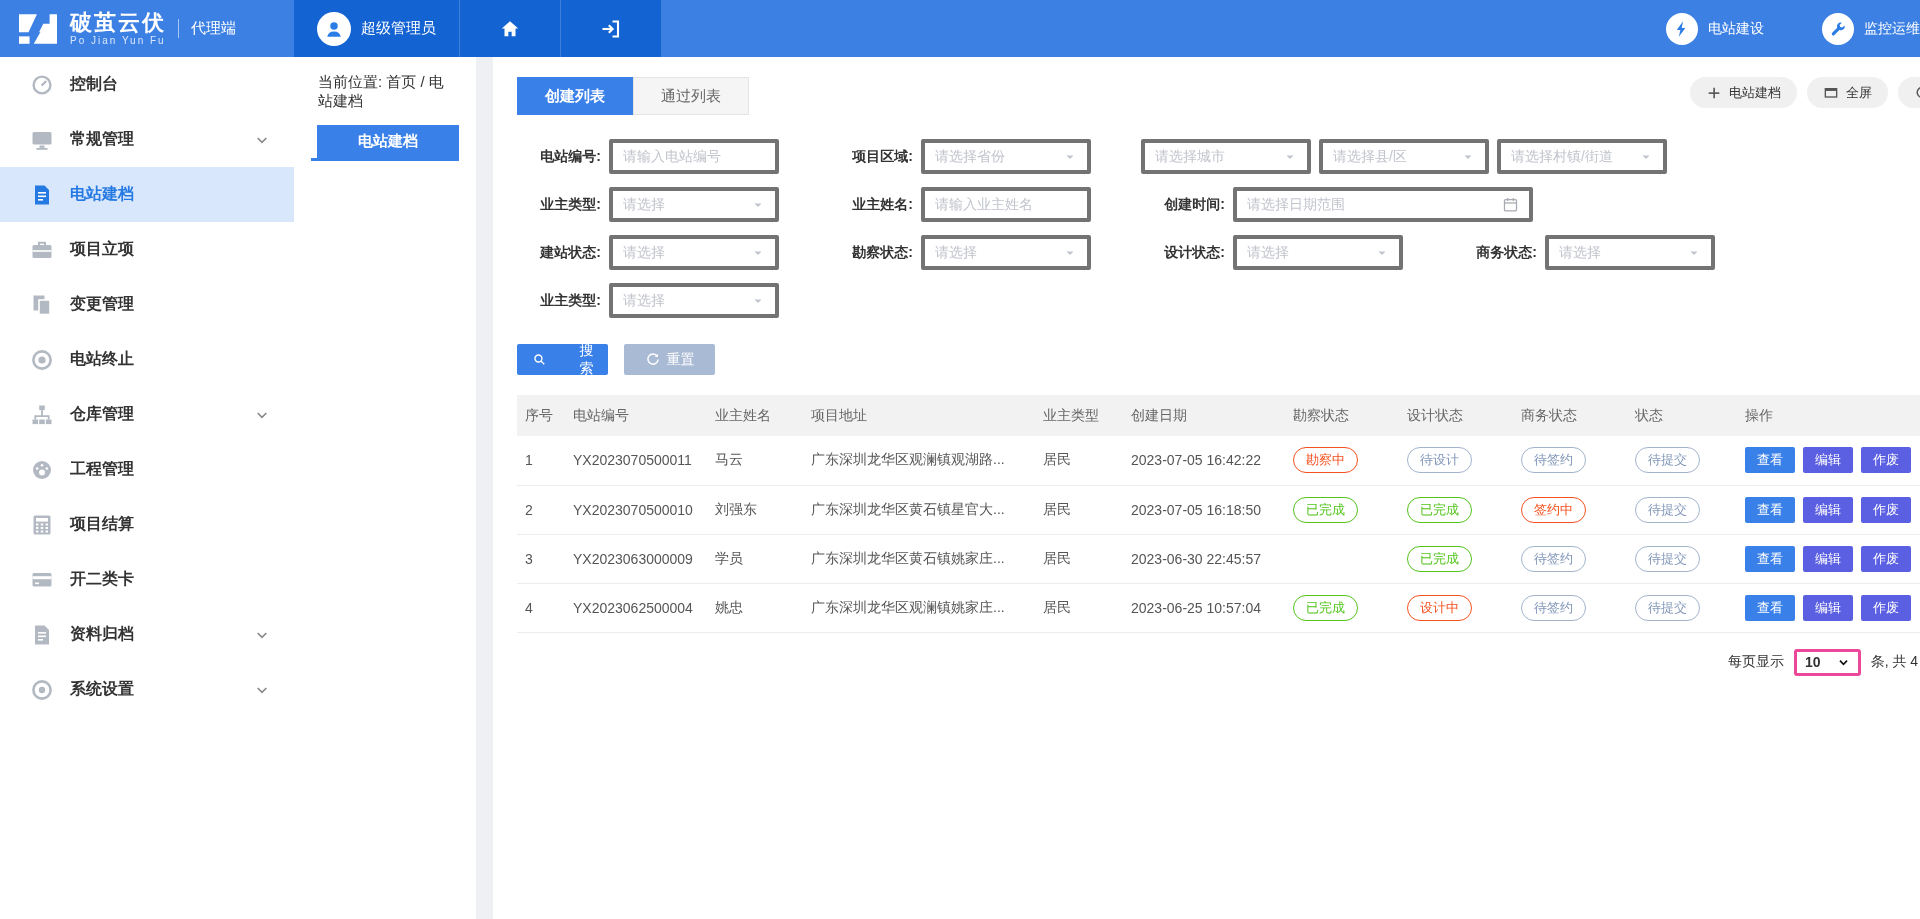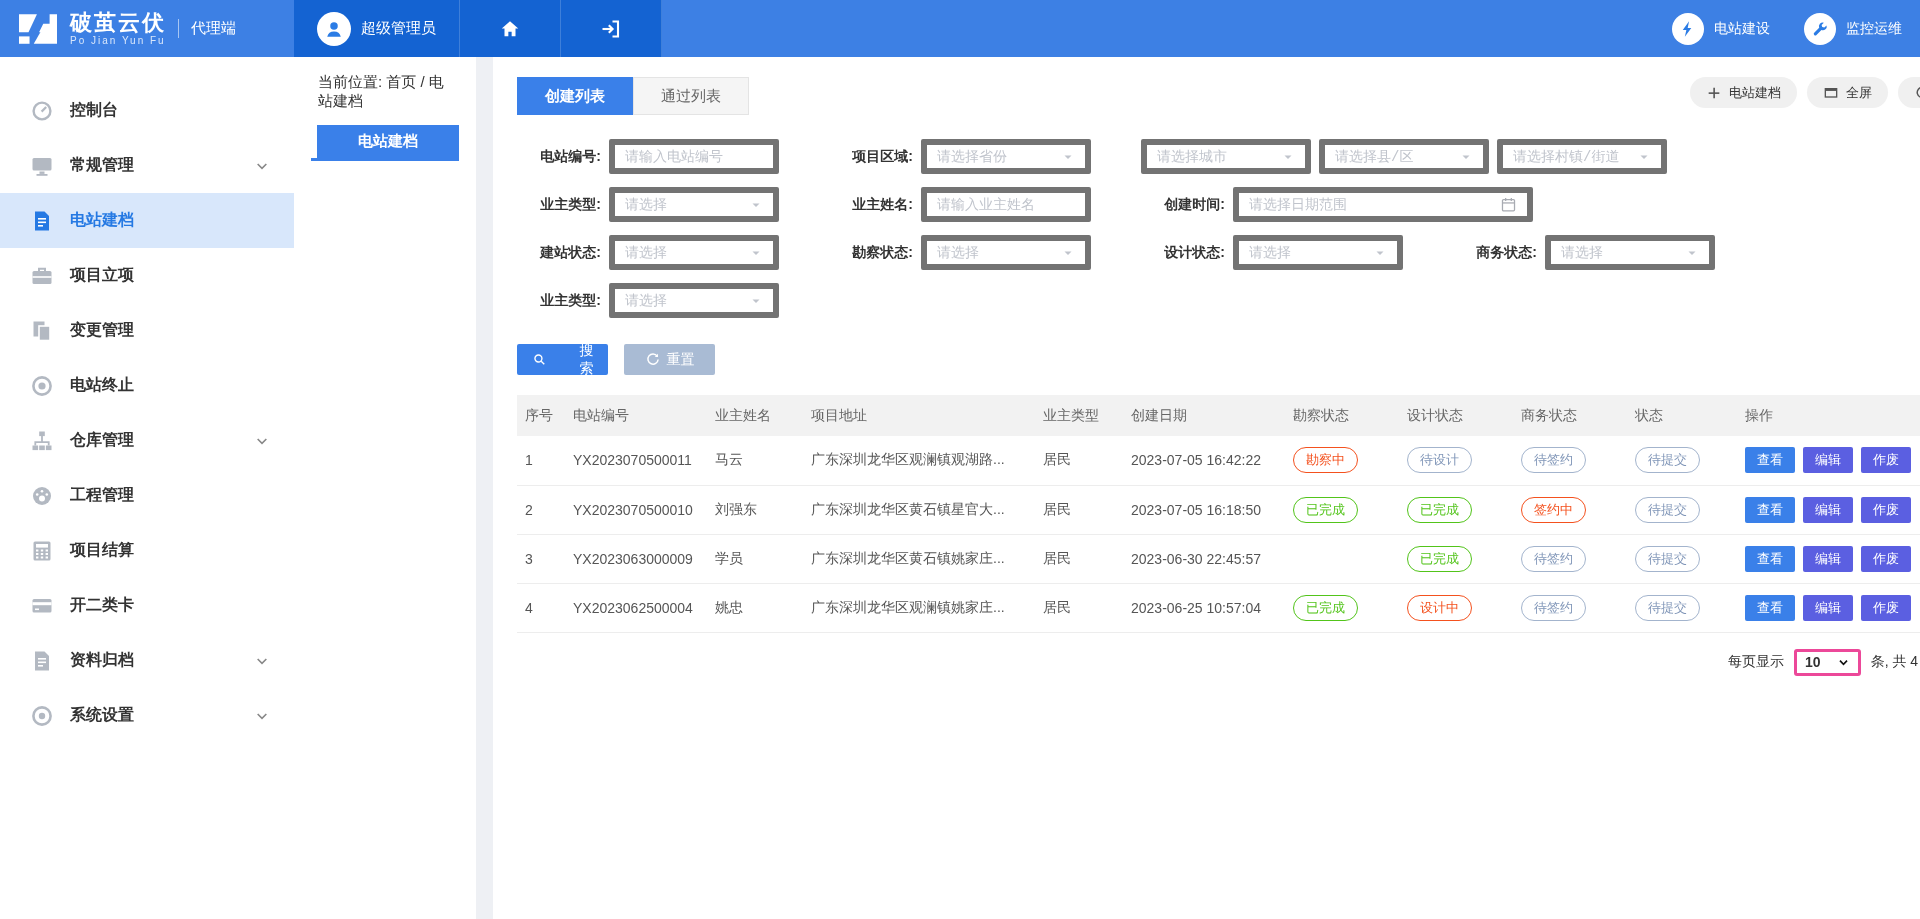--- a/index.html
+++ b/index.html
@@ -12,28 +12,28 @@
   .logo-mark { width:44px; height:38px; margin-right:10px; }
   .logo-txt .cn { color:#fff; font-size:22px; font-weight:700; letter-spacing:2px; line-height:24px; }
   .logo-txt .en { color:#d8e6fb; font-size:10px; letter-spacing:2px; }
   .portal { color:#fff; font-size:15px; margin-left:12px; padding-left:12px; border-left:1px solid rgba(255,255,255,.55); }
   .dark-sec { display:flex; background:#1463d2; }
   .seg { display:flex; align-items:center; justify-content:center; border-right:1px solid rgba(255,255,255,.18); cursor:pointer; }
   .seg.user { width:166px; gap:10px; }
   .seg.sq { width:101px; }
   .avatar { width:34px; height:34px; border-radius:50%; background:#fff; display:flex; align-items:center; justify-content:center; }
   .seg.user span { color:#fff; font-size:15px; }
-  .top-rest { flex:1; display:flex; align-items:center; justify-content:flex-end; gap:34px; padding-right:18px; }
+  .top-rest { flex:1; display:flex; align-items:center; justify-content:flex-end; gap:58px; }
   .qlink { display:flex; align-items:center; gap:10px; cursor:pointer; }
   .qlink .qicon { width:32px; height:32px; border-radius:50%; background:#fff; display:flex; align-items:center; justify-content:center; }
   .qlink span { color:#fff; font-size:14px; }
 
   
   .shell { display:flex; height:862px; }
-  .sidebar { width:294px; background:#fff; padding-top:26px; flex-shrink:0; }
+  .sidebar { width:294px; background:#fff; flex-shrink:0; }
   .side-item { height:55px; display:flex; align-items:center; padding:0 24px 0 30px; cursor:pointer; color:#333; }
   .side-item .sicon { width:24px; height:24px; color:#b3b9c2; margin-right:16px; flex-shrink:0; }
   .side-item .slabel { font-size:16px; font-weight:700; flex:1; }
   .side-item .chev { width:16px; height:16px; color:#666; }
   .side-item.active { background:#d8e7fb; color:#2579e3; }
   .side-item.active .sicon { color:#2579e3; }
 
   .content { flex:1; display:flex; flex-direction:row; overflow:hidden; }
   .content-head { background:#fff; }
   .crumb { padding:16px 24px 14px 24px; font-size:15px; color:#333; }
@@ -52,22 +52,22 @@
   .pill { height:31px; border-radius:16px; background:#f0f0f0; border:none; display:flex; align-items:center;
           gap:7px; padding:0 16px; font-size:13px; color:#333; cursor:pointer; }
   .pill .picon { width:16px; height:16px; color:#555; display:flex; }
 
   
   .filters { margin-top:24px; }
   .f-row { display:flex; align-items:center; margin-bottom:13px; }
   .f-group { display:flex; align-items:center; margin-right:50px; }
   .f-group.joined { margin-right:8px; }
   .f-label { width:84px; text-align:right; margin-right:8px; font-size:14px; color:#333; font-weight:700; white-space:nowrap; }
-  .ctrl { height:35px; border:6px solid #737373; border-radius:2px; background:#fff; display:flex;
-          align-items:center; padding:0 10px; font-size:14px; color:#c0c4cc; position:relative;font-family:Liberation Mono, monospace; }
+  .ctrl { height:35px; border:4px solid #737373; border-radius:2px; background:#fff; display:flex;
+          align-items:center; padding:0 10px; font-size:14px; color:#c0c4cc; position:relative; }
   .ctrl .ph { flex:1; white-space:nowrap; overflow:hidden; }
   .ctrl .caret { width:14px; height:14px; color:#c0c4cc; flex-shrink:0; }
   .ctrl .cal { width:17px; height:17px; color:#a8abb2; flex-shrink:0; }
 
   .btn-row { display:flex; gap:16px; margin:26px 0 20px 0; }
   .btn { height:31px; border:none; border-radius:2px; color:#fff; font-size:14px; display:flex;
          align-items:center; justify-content:center; gap:7px; cursor:pointer; padding:0 20px; }
   .btn .bicon { width:15px; height:15px; display:flex; }
   .btn.search { background:#3a80e9; width:91px;gap:33px; }
   .btn.reset { background:#a9bbd4; width:91px; }

